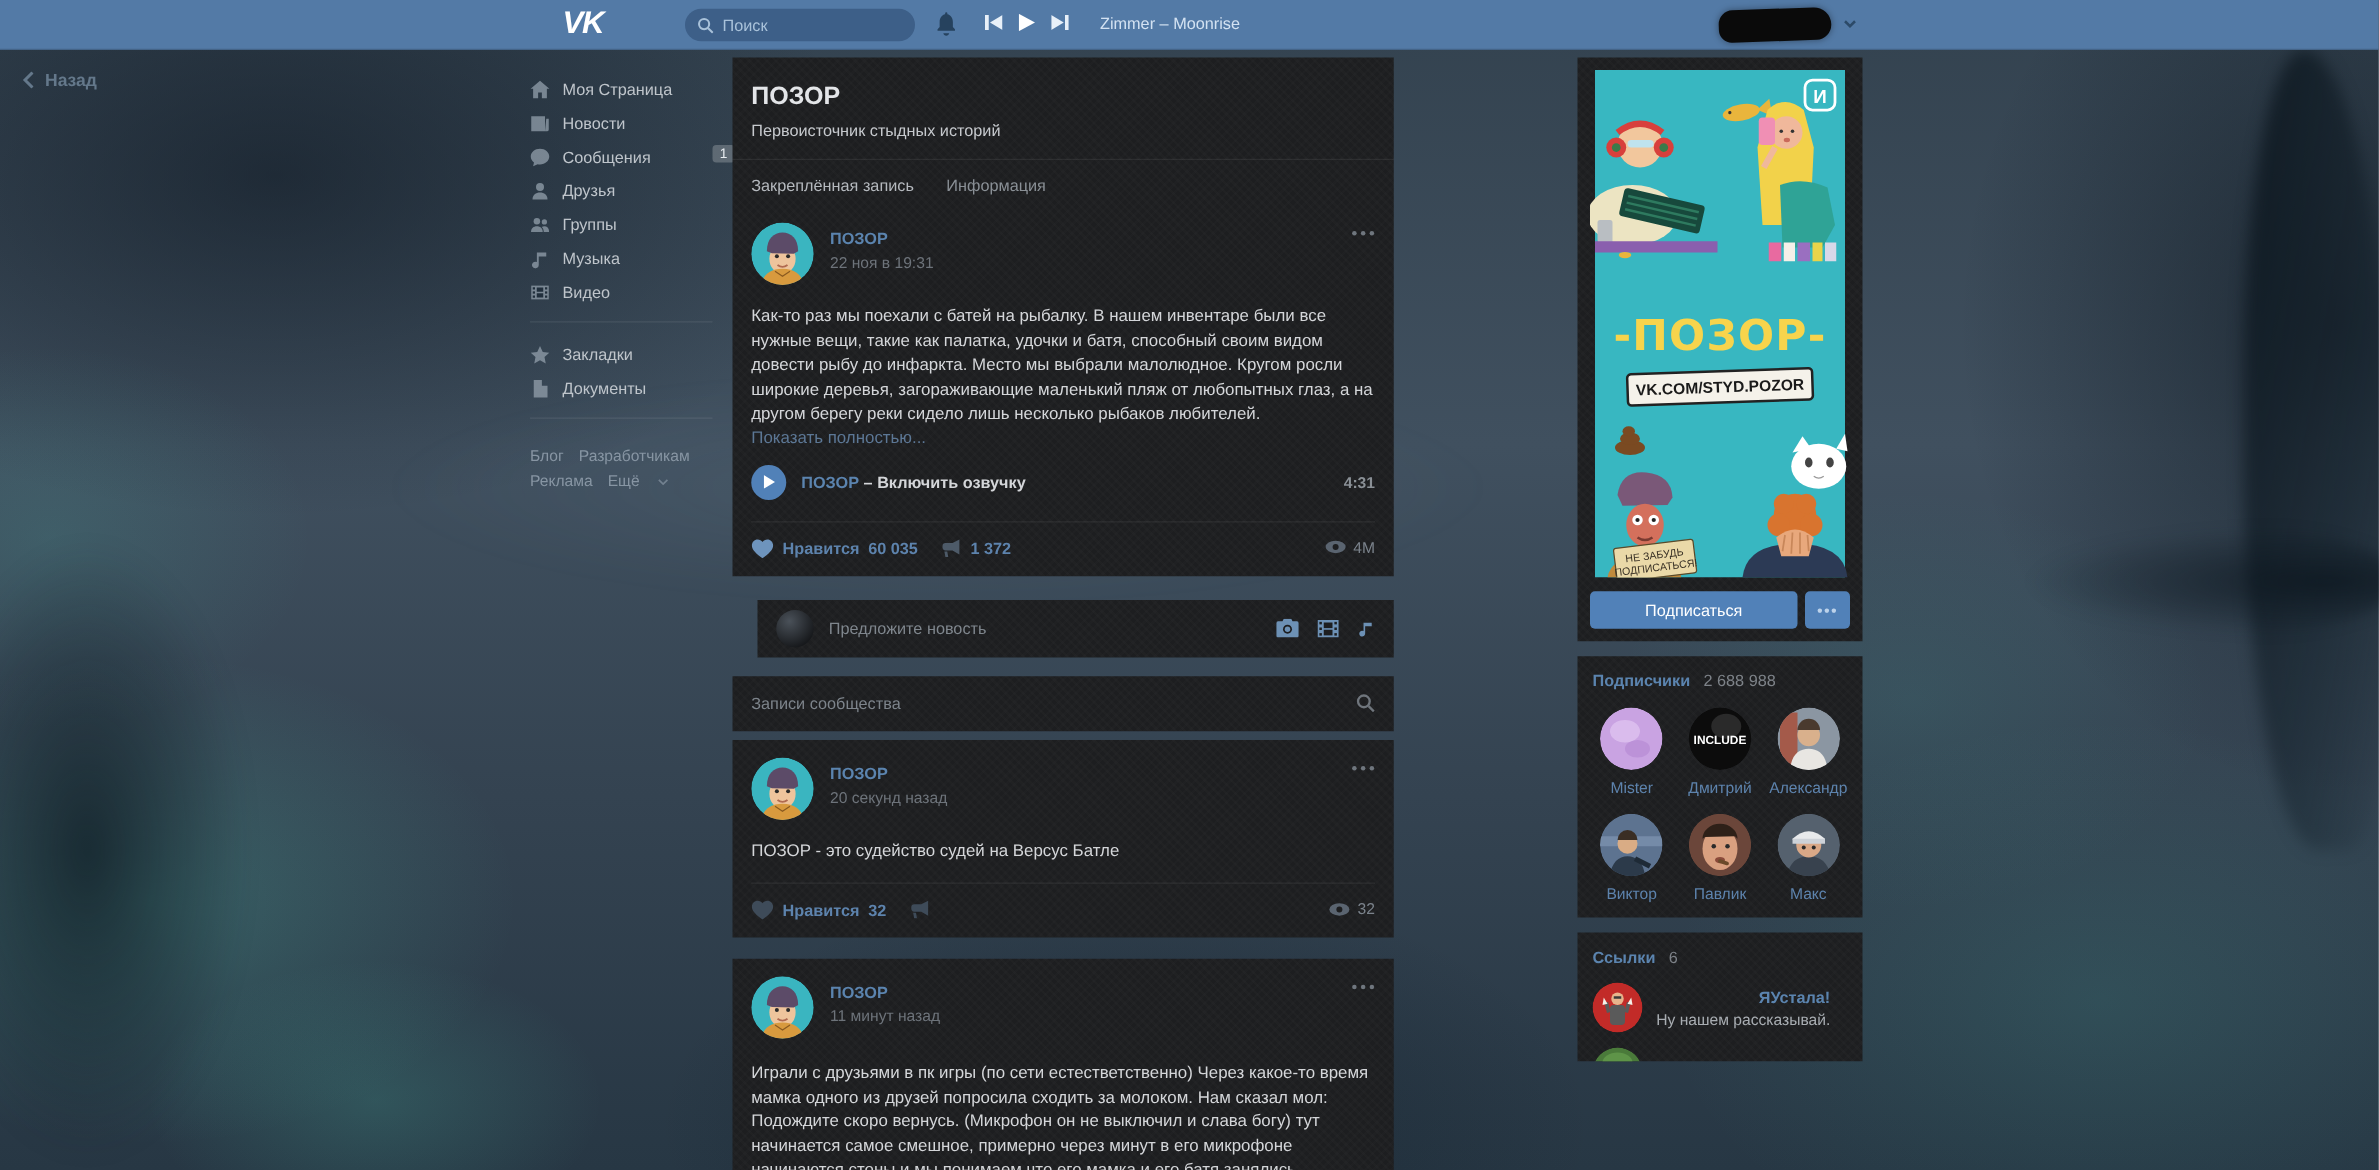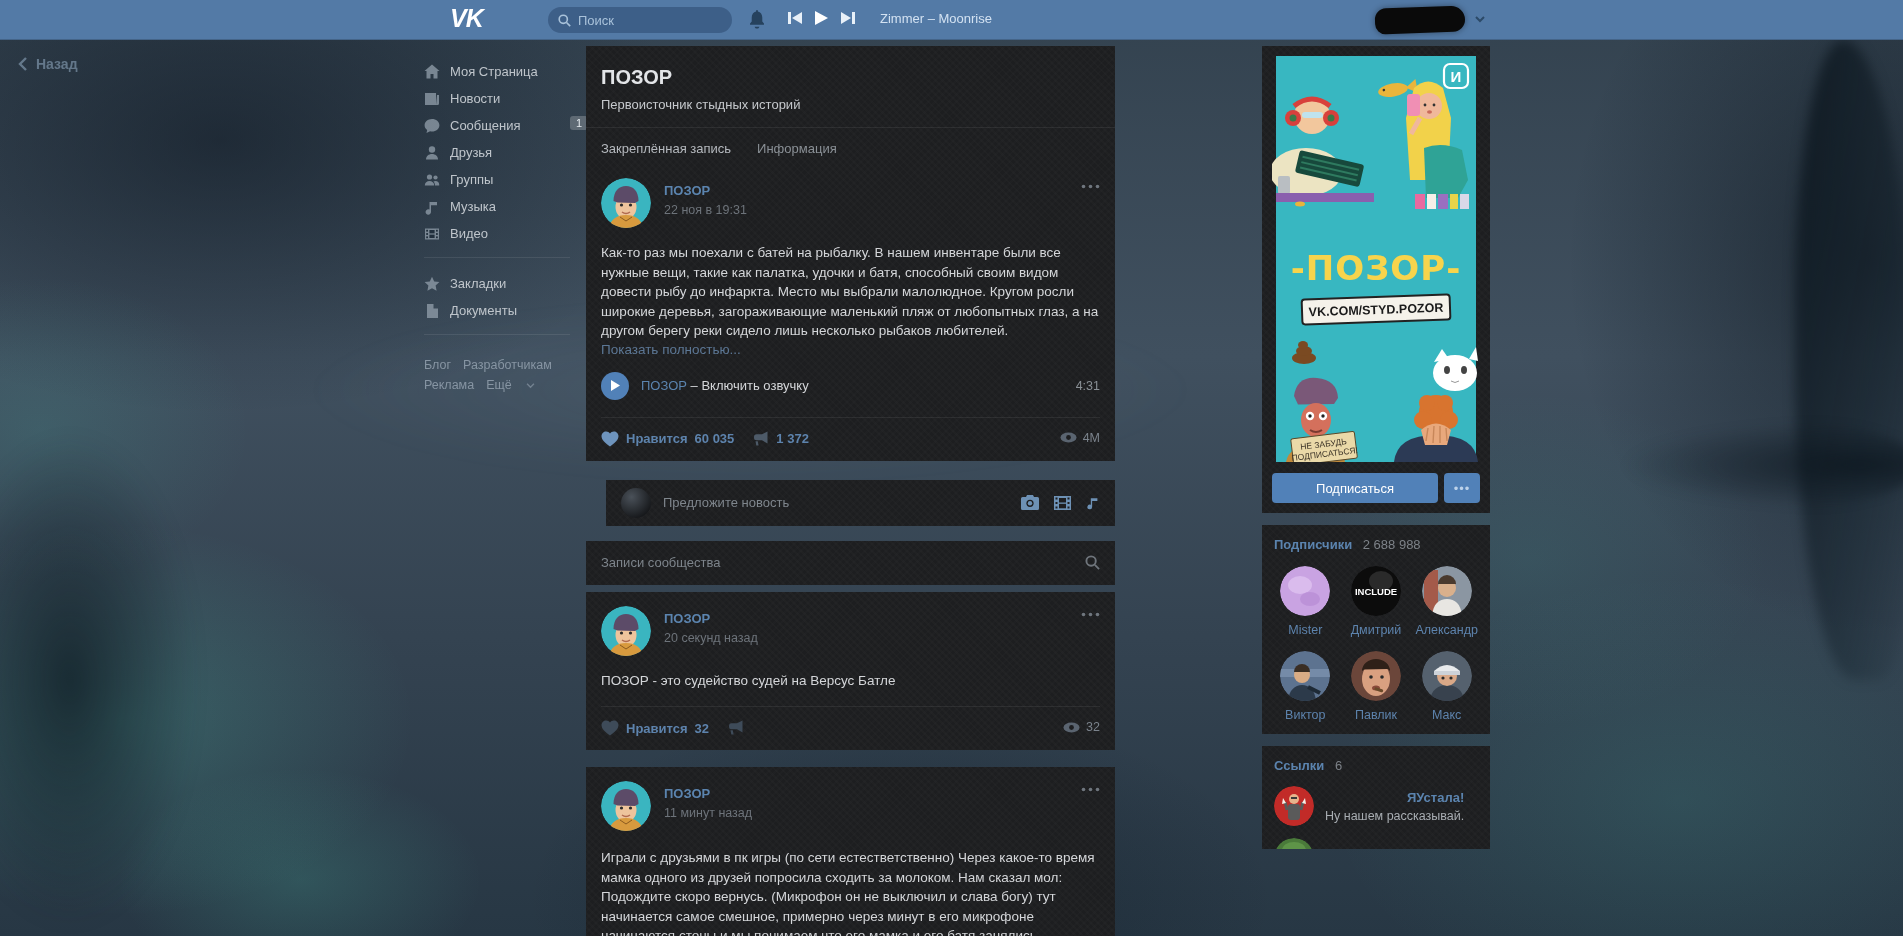--- a/index.html
+++ b/index.html
@@ -89,21 +89,21 @@
   
   .post { padding:14px 15px 0 15px; position:relative; }
   .post-head { display:flex; position:relative; }
   .avatar50 { width:50px; height:50px; border-radius:50%; flex:0 0 50px; display:block; }
   .ph-meta { margin-left:13px; padding-top:5px; }
   .p-author { font-size:13px; font-weight:bold; color:#5b84af; cursor:pointer; }
   .p-date { font-size:12.5px; color:#6d737a; margin-top:5px; cursor:pointer; }
   .p-dots { position:absolute; right:0; top:6px; cursor:pointer; }
   .p-text { font-size:13.5px; line-height:19.5px; color:#d4d6d9; margin-top:15px; }
   .show-more { font-size:13.5px; color:#5c7795; margin-top:1px; cursor:pointer; }
-  .audio-row { display:flex; align-items:center; margin-top:15px; }
+  .audio-row { display:flex; align-items:center; margin-top:15px;font-weight:bold; }
   .audio-play { width:28px; height:28px; border-radius:50%; background:#5181b8; cursor:pointer;
     display:flex; align-items:center; justify-content:center; flex:0 0 28px; }
   .audio-title { margin-left:12px; font-size:13px; }
   .audio-title .art { color:#5b84af; cursor:pointer; }
   .audio-title .ttl { color:#d4d6d9; }
   .audio-dur { margin-left:auto; font-size:12.5px; color:#8a9096; }
   .likes-row { display:flex; align-items:flex-start; padding:13px 0 14px 0; }
   .lk { display:flex; align-items:center; gap:7px; cursor:pointer; margin-right:18px; }
   .lk .cnt { font-size:13px; font-weight:bold; color:#5d83ad; }
   .lk .lab { font-size:13px; font-weight:bold; color:#5d83ad; }

